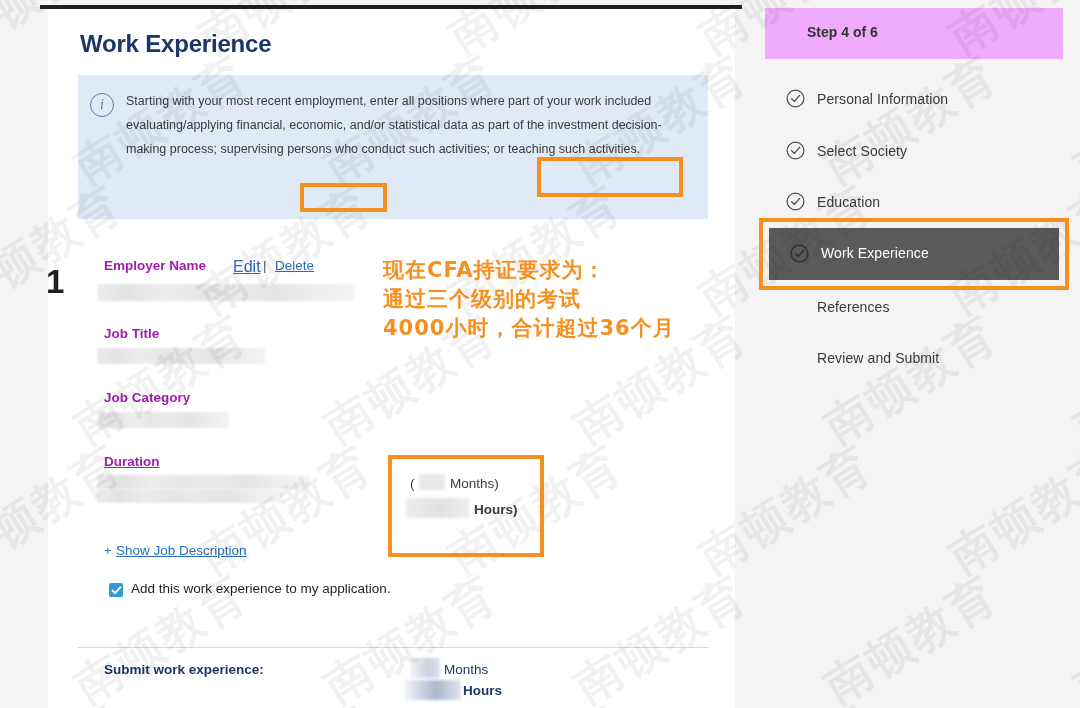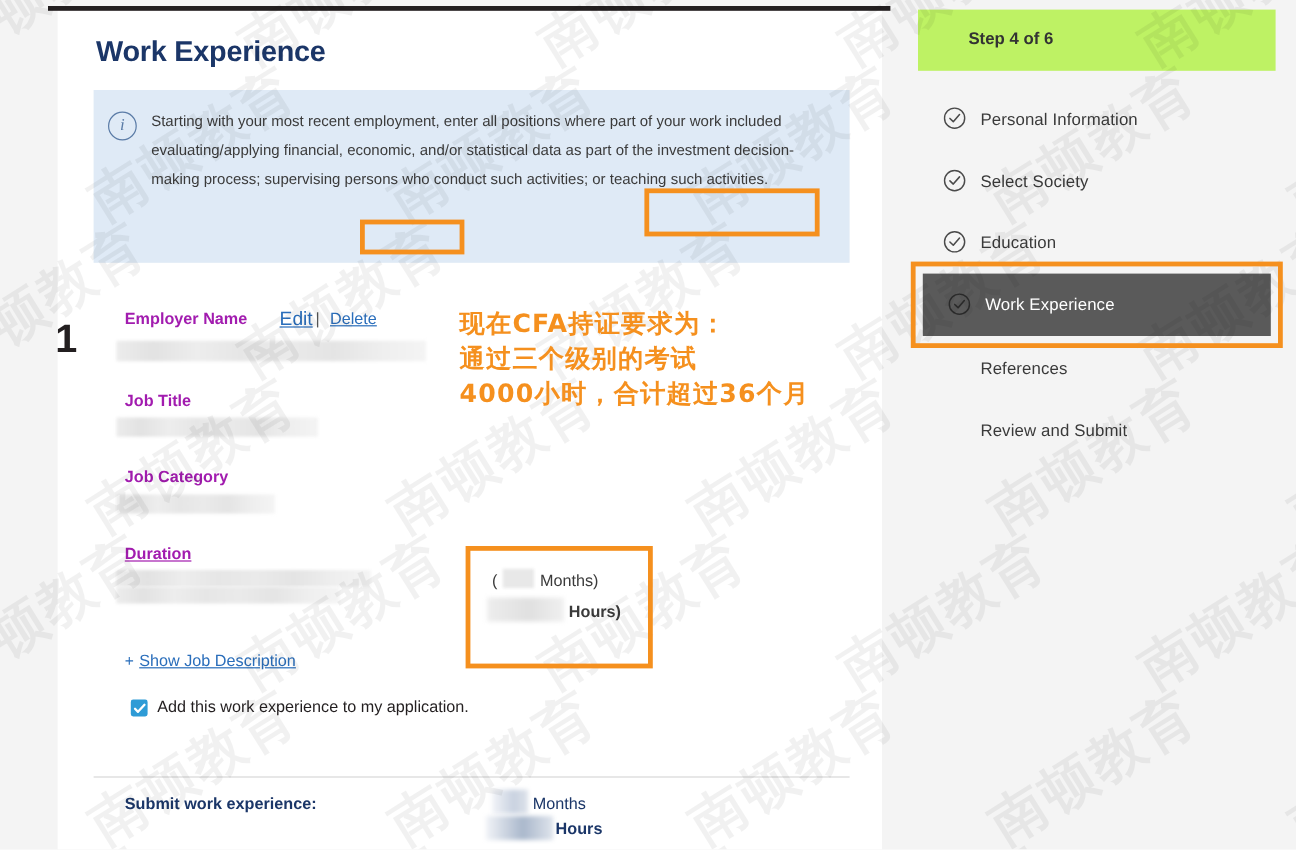--- a/index.html
+++ b/index.html
@@ -160,21 +160,21 @@
   #red-thours{position:absolute;left:405px;top:680px;width:56px;height:20px;z-index:4;
     background:linear-gradient(90deg,#f1f3f7,#aab8cc 55%,#dfe4ec);filter:blur(1.8px);}
   #total-hours{
     position:absolute;left:463px;top:683px;z-index:4;
     font-size:13.5px;font-weight:700;color:#1b3668;
   }
 
   
   #step-header{
     position:absolute;left:765px;top:8px;width:298px;height:51px;
-    background:#bef264;z-index:3;
+    background:#f0abfc;z-index:3;
   }
   #step-header span{
     position:absolute;left:42px;top:16px;
     font-size:14px;font-weight:700;color:#333;
     font-family:"Liberation Sans",sans-serif;
   }
 
   .step-item{
     position:absolute;left:765px;width:298px;height:26px;z-index:3;
     display:flex;align-items:center;

